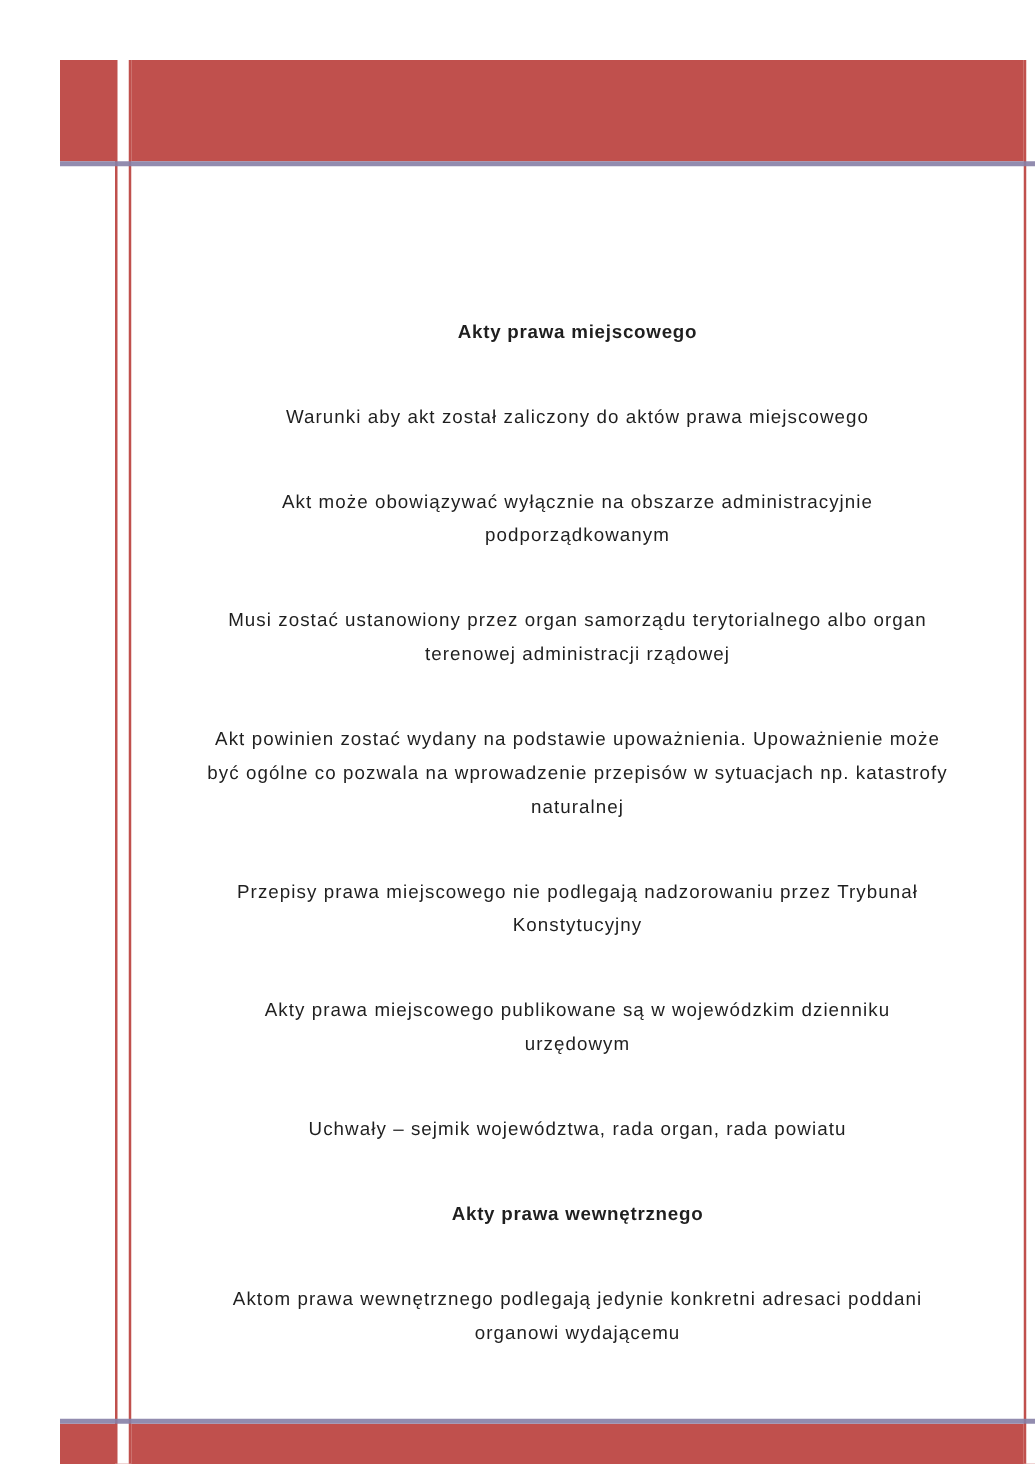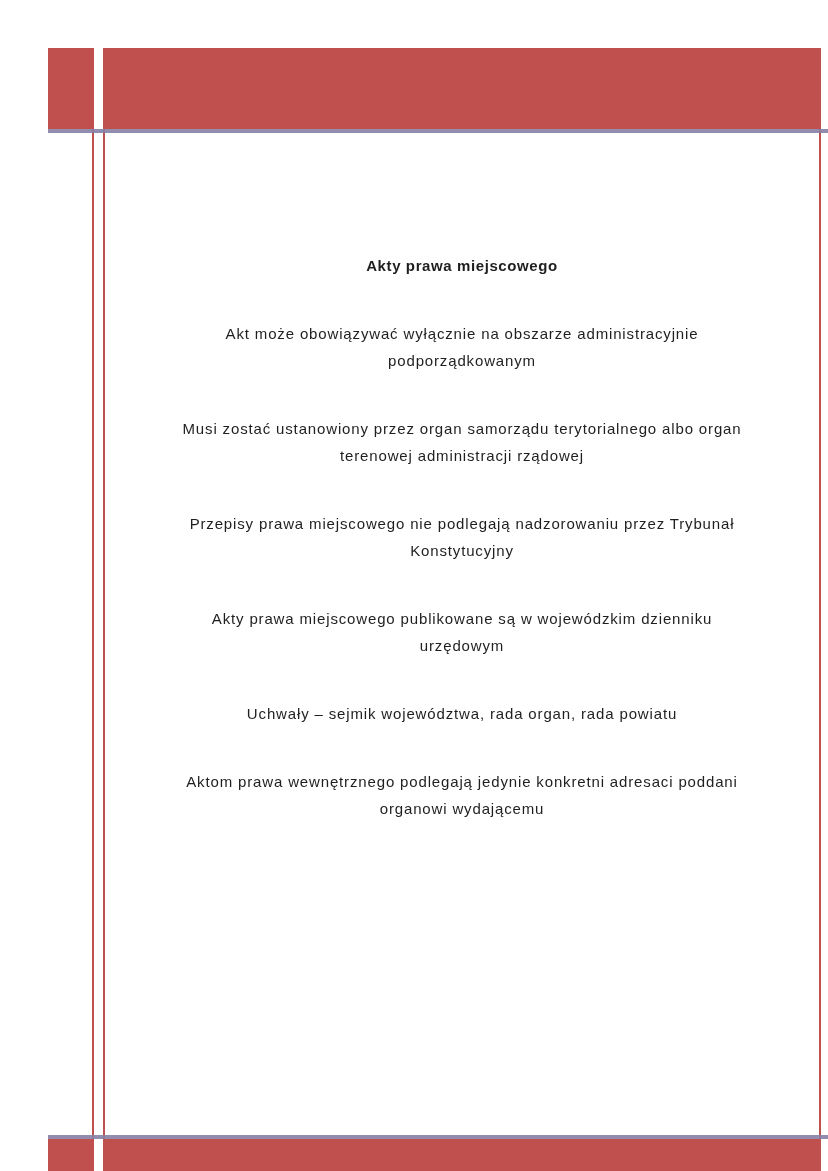--- a/index.html
+++ b/index.html
@@ -58,28 +58,33 @@
 <div class="page">
   <div class="band top"></div>
   <div class="band bottom"></div>
   <div class="ribbon left"></div>
   <div class="ribbon right"></div>
   <div class="accent-rule top"></div>
   <div class="accent-rule bottom"></div>
 
   <div class="content">
     <p class="heading">Akty prawa miejscowego</p>
+    <p>Warunki aby akt został zaliczony do aktów prawa miejscowego</p>
     <p>Akt może obowiązywać wyłącznie na obszarze administracyjnie
 podporządkowanym</p>
     <p>Musi zostać ustanowiony przez organ samorządu terytorialnego albo organ
 terenowej administracji rządowej</p>
+    <p>Akt powinien zostać wydany na podstawie upoważnienia. Upoważnienie może
+być ogólne co pozwala na wprowadzenie przepisów w sytuacjach np. katastrofy
+naturalnej</p>
     <p>Przepisy prawa miejscowego nie podlegają nadzorowaniu przez Trybunał
 Konstytucyjny</p>
     <p>Akty prawa miejscowego publikowane są w wojewódzkim dzienniku
 urzędowym</p>
     <p>Uchwały – sejmik województwa, rada organ, rada powiatu</p>
+    <p class="heading">Akty prawa wewnętrznego</p>
     <p>Aktom prawa wewnętrznego podlegają jedynie konkretni adresaci poddani
 organowi wydającemu</p>
     
     
     
   </div>
 </div>
 
 </body></html>

